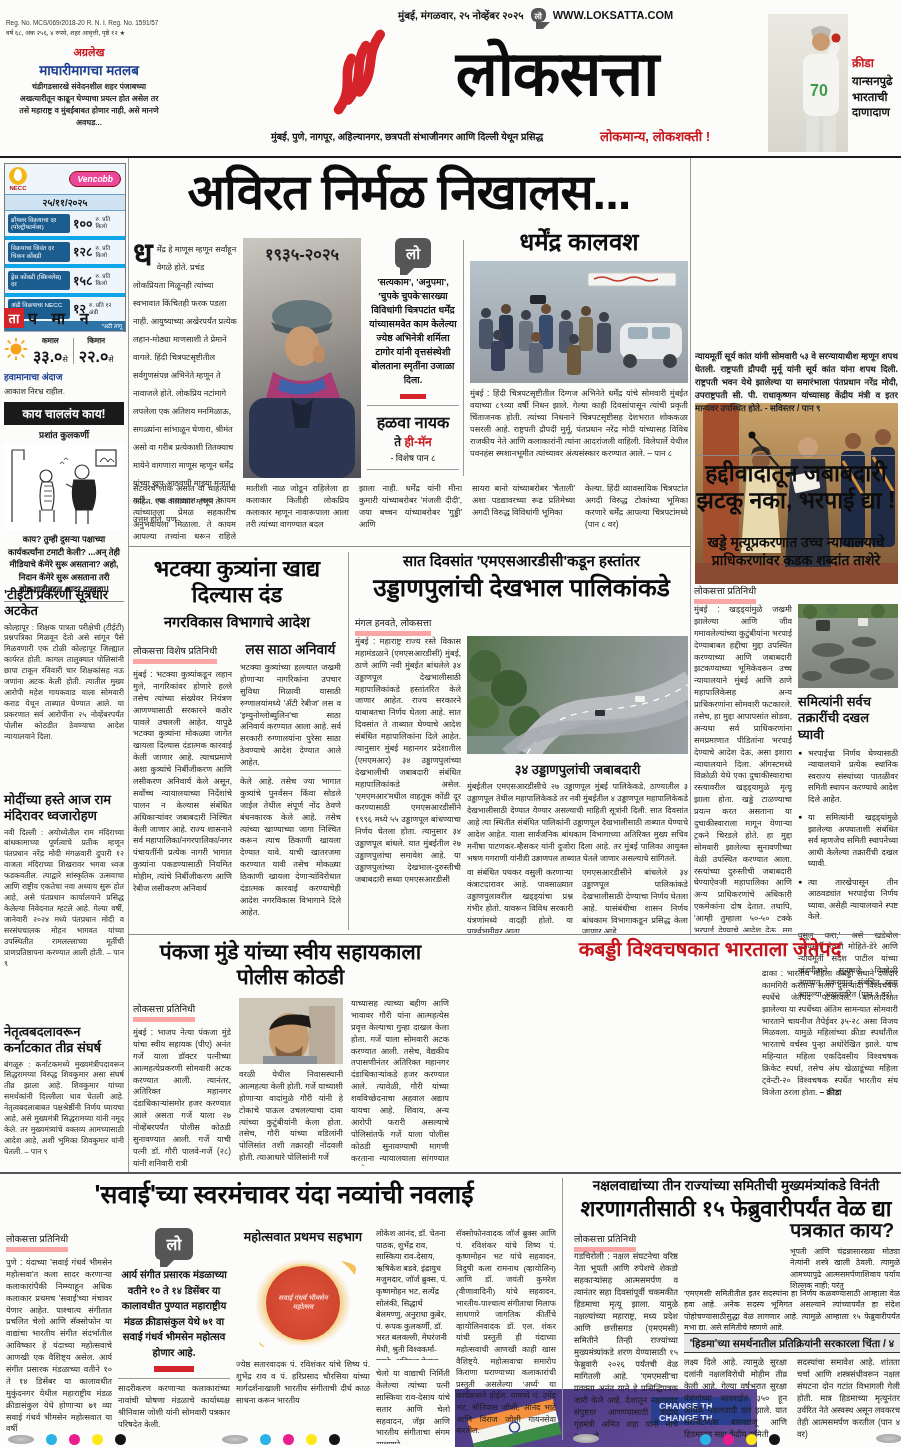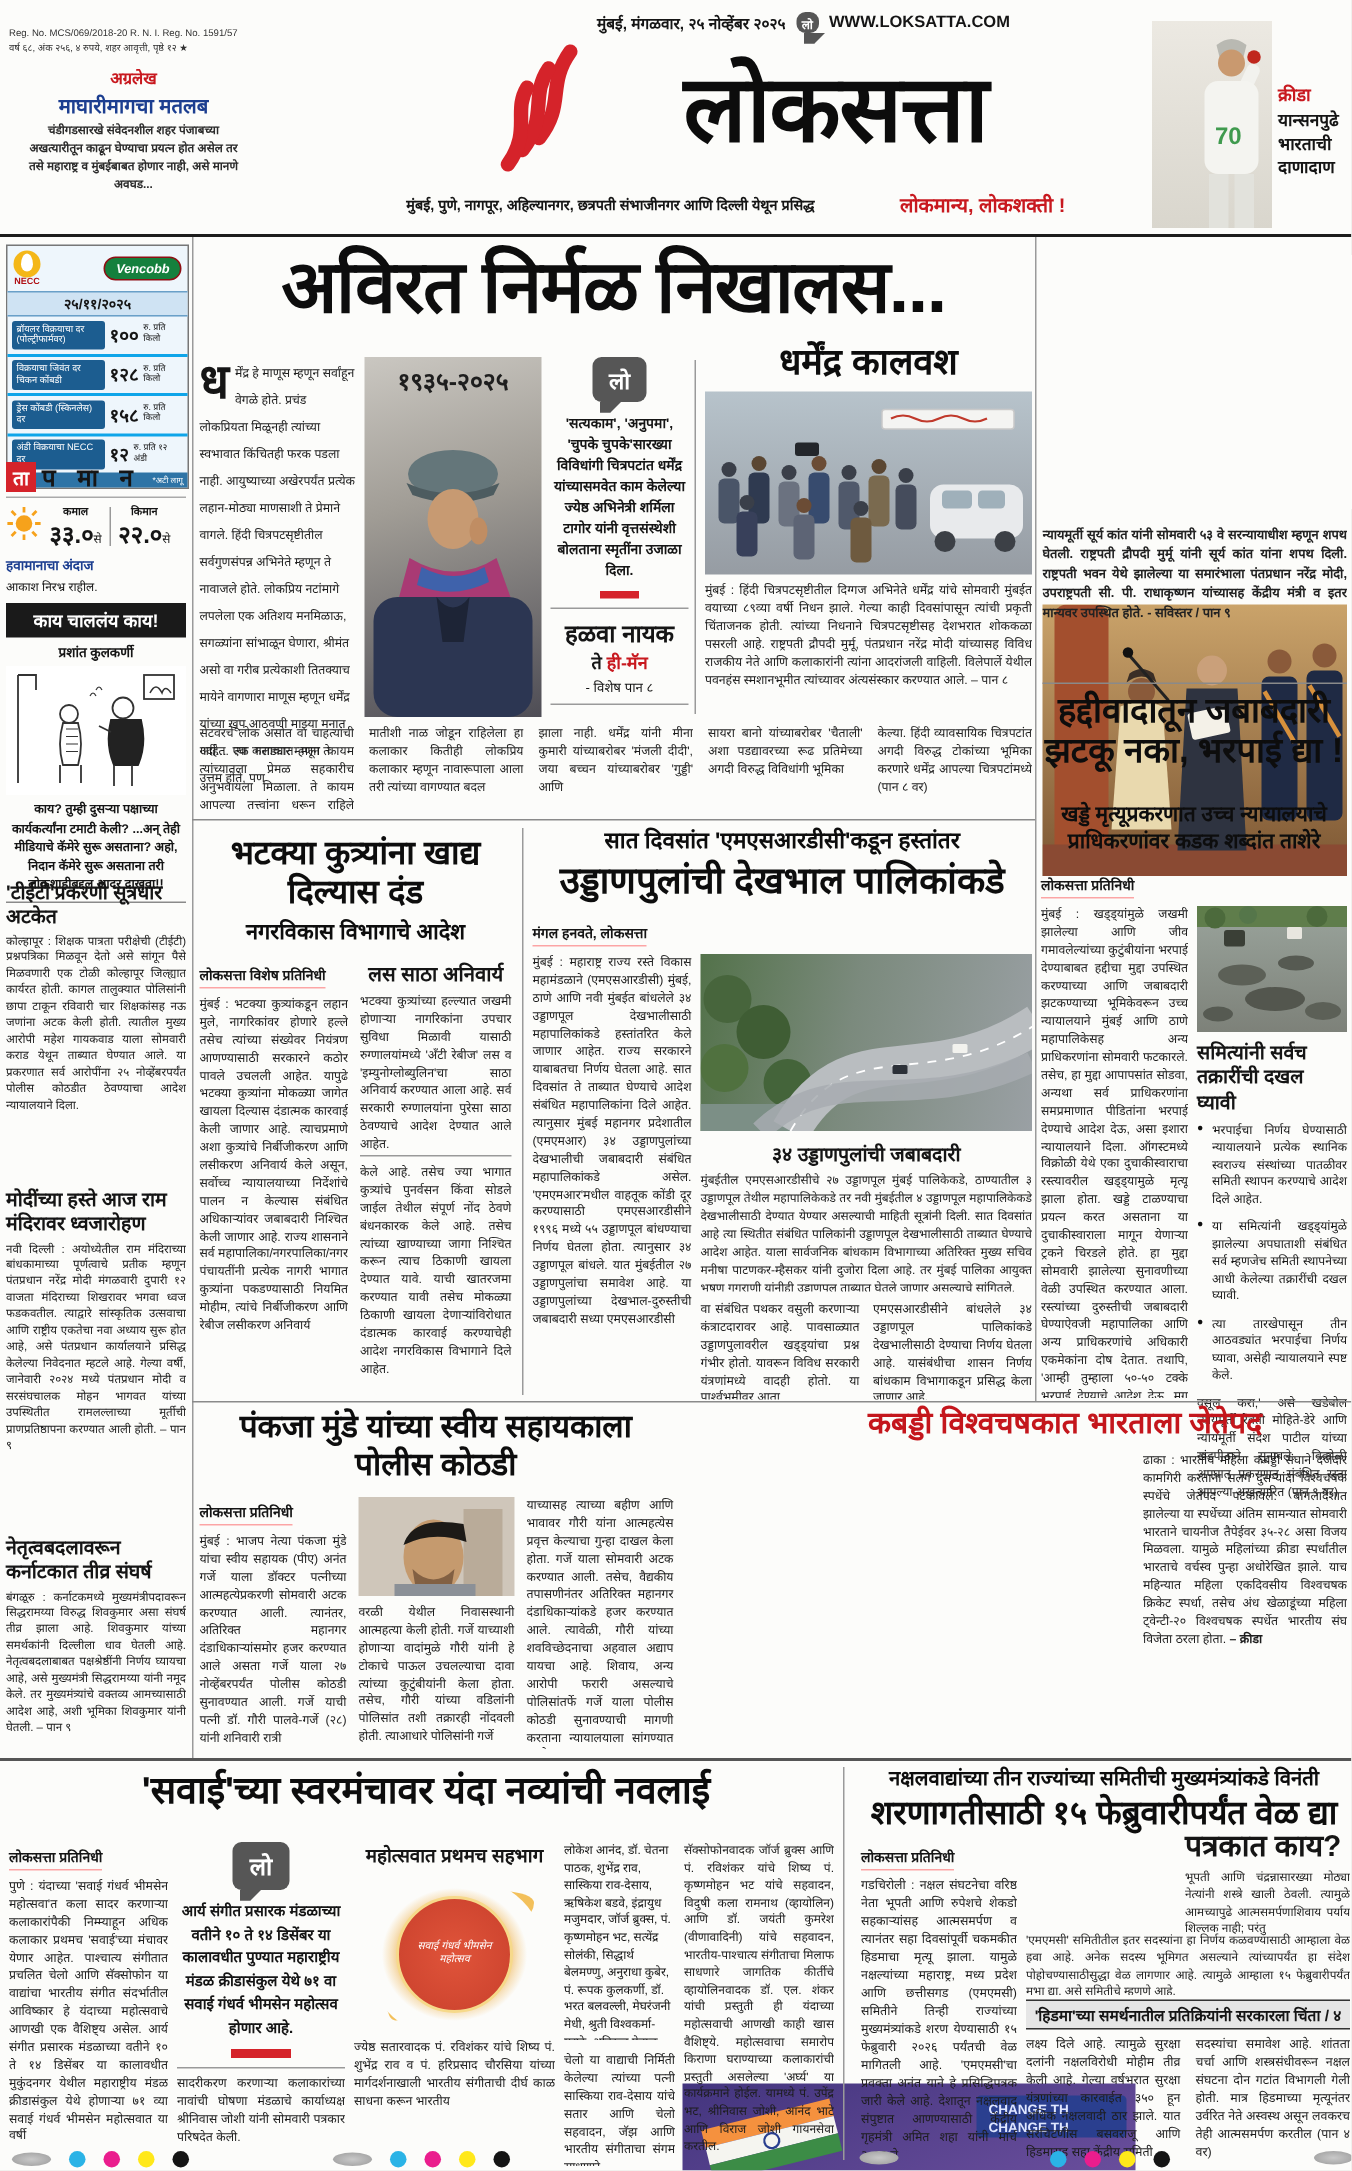--- a/index.html
+++ b/index.html
@@ -3,36 +3,36 @@
 <meta charset="utf-8">
 <style>
   html,body{margin:0;padding:0;background:#e9e7e2;}
   #page{position:relative;width:901px;height:1447px;margin:0 auto;background:#fcfcfa;
         font-family:"Liberation Sans","DejaVu Sans",sans-serif;color:#151515;overflow:hidden;}
   .ab{position:absolute;}
   .hr{position:absolute;height:1px;background:#8a8a8a;}
   .vr{position:absolute;width:1px;background:#9a9a9a;}
   .bt{font-size:8.2px;line-height:1.45;text-align:justify;color:#1d1d1d;overflow:hidden;}
   .bts{font-size:7.7px;line-height:1.42;text-align:justify;color:#1d1d1d;overflow:hidden;}
-  .byl{font-weight:bold;font-size:9.3px;border-bottom:1px solid #fca5a5;padding-bottom:2px;display:inline-block;}
+  .byl{font-weight:normal;font-size:9.3px;border-bottom:5px solid #fca5a5;padding-bottom:2px;display:inline-block;}
   .hl{font-weight:bold;color:#0d0d0d;text-align:center;line-height:1.18;}
   .red{color:#c8191f;}
   .blue{color:#1c3e90;}
   .lo-bubble{background:#565656;color:#fff;font-weight:bold;border-radius:6px;display:flex;align-items:center;justify-content:center;position:relative;}
   .lo-bubble:after{content:"";position:absolute;bottom:-7px;left:5px;border:7px solid transparent;border-top-color:#565656;border-left-color:#565656;border-bottom-width:0;}
   .photo{overflow:hidden;position:relative;}
   .capt{font-size:8px;line-height:1.5;text-align:justify;color:#222;}
   .dot{width:11px;height:11px;border-radius:50%;display:inline-block;}
   .grayell{width:26px;height:9px;border-radius:50%;background:radial-gradient(#c9c9c9,#9a9a9a);display:inline-block;}
   .regrow{position:absolute;top:1434px;display:flex;gap:12px;align-items:center;}
   .bullet{position:relative;padding-left:10px;margin-bottom:7px;font-size:8.1px;line-height:1.42;text-align:justify;}
   .bullet:before{content:"●";position:absolute;left:0;top:0;font-size:7px;color:#111;}
   .promo-box{border:1px solid #9a9a9a;border-left:none;border-right:none;text-align:center;padding:5px 2px;}
   .adlabel{background:#1c5d90;color:#fff;font-size:6.2px;line-height:1.25;padding:2px 3px;width:56px;border-radius:2px;}
-  .adrow{display:flex;align-items:center;gap:3px;padding:2.5px 3px;border-bottom:2px solid #0ea5e9;}
+  .adrow{display:flex;align-items:center;gap:3px;padding:2.5px 3px;border-bottom:4px solid #0ea5e9;}
   .egg{width:18px;height:18px;background:#f4b718;border-radius:50%;position:relative;display:inline-block;}
   .egg:after{content:"";position:absolute;left:5px;top:2px;width:8px;height:12px;background:#fff;border-radius:50% 50% 50% 50%/60% 60% 40% 40%;}
   .blob-outer{width:118px;height:108px;background:radial-gradient(closest-side,#f2b544 0%,#edae4a 52%,rgba(238,177,76,.3) 72%,transparent 82%);
       border-radius:48% 52% 58% 42%/50% 46% 54% 50%;display:flex;align-items:center;justify-content:center;
       box-shadow:36px -30px 0 -42px #f3c05a, -30px 34px 0 -44px #f3c05a;}
   .blob-inner{width:64px;height:64px;background:radial-gradient(#e0543a,#c9402c);border-radius:50%;border:2px solid #f6d98a;
       color:#fff;font-size:7px;line-height:1.25;text-align:center;display:flex;align-items:center;justify-content:center;padding:5px;font-style:italic;}
 </style>
 </head>
 <body>
@@ -91,21 +91,21 @@
   <div class="hr" style="left:0;top:156px;width:901px;height:2px;background:#1c1c1c;"></div>
 
   <div class="vr" style="left:128px;top:158px;height:1014px;"></div>
 
   <div class="ab" style="left:4px;top:163px;width:120px;border:1px solid #777;background:#eef6fc;">
     <div style="display:flex;justify-content:space-between;align-items:center;padding:3px 4px;">
       <span style="display:flex;flex-direction:column;align-items:center;">
         <span class="egg"></span>
         <span style="font-size:6px;font-weight:bold;color:#b01217;">NECC</span>
       </span>
-      <span style="background:#15803d;color:#fff;font-style:italic;font-weight:bold;font-size:8.5px;padding:2px 7px;border-radius:12px;border:1.5px solid #8e0f14;">Vencobb</span>
+      <span style="background:#ec4899;color:#fff;font-style:italic;font-weight:bold;font-size:8.5px;padding:2px 7px;border-radius:12px;border:1.5px solid #8e0f14;">Vencobb</span>
     </div>
     <div style="background:#cfe3f3;border-top:1px solid #6aa0c8;border-bottom:1px solid #6aa0c8;text-align:center;font-weight:bold;font-size:9.5px;padding:1px 0;">२५/११/२०२५</div>
     <div class="adrow">
       <span class="adlabel">ब्रॉयलर विक्रयाचा दर (पोल्ट्रीफार्मवर)</span>
       <span style="font-weight:bold;font-size:12.5px;">१००</span>
       <span style="font-size:5.8px;width:26px;line-height:1.2;">रु. प्रति किलो</span>
     </div>
     <div class="adrow">
       <span class="adlabel">विक्रयाचा जिवंत दर चिकन कोंबडी</span>
       <span style="font-weight:bold;font-size:12.5px;">१२८</span>

